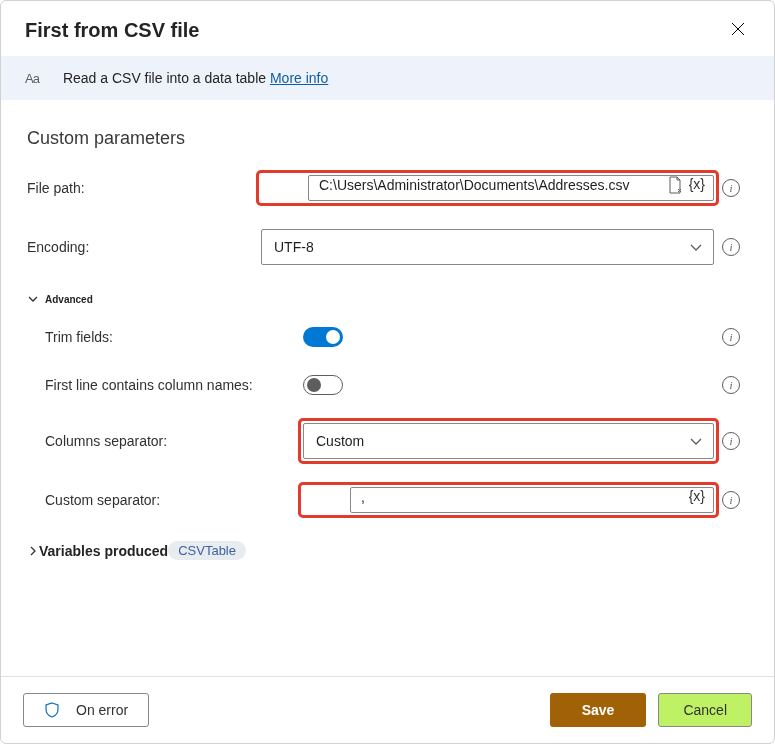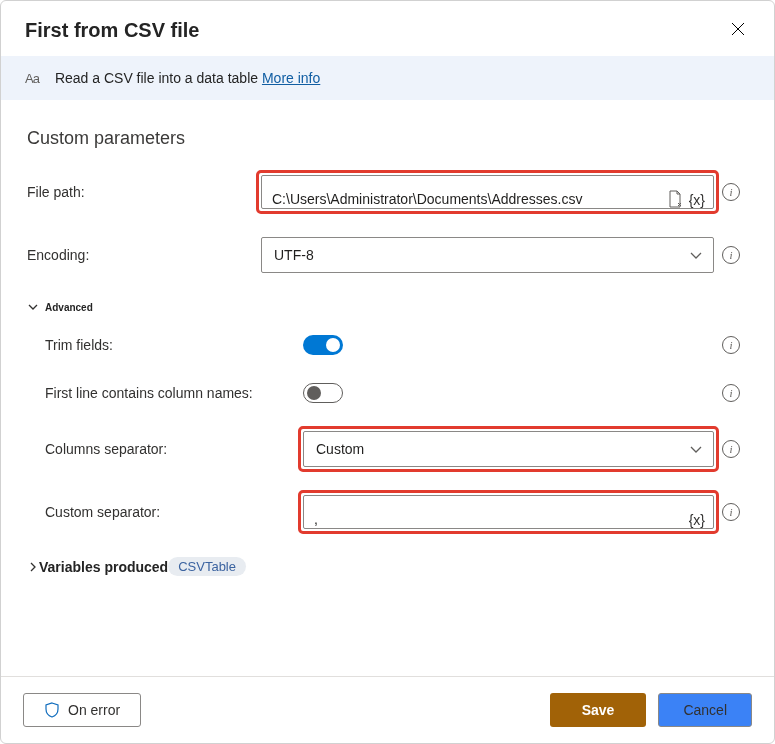--- a/index.html
+++ b/index.html
@@ -8,38 +8,38 @@
     width: 775px; height: 744px; border: 1px solid #d1d1d1; border-radius: 6px;
     display: flex; flex-direction: column; position: relative; background: #fff;
   }
   .header {
     display: flex; align-items: center; justify-content: space-between;
     padding: 18px 24px 14px 24px;
   }
   .title { font-size: 20px; font-weight: 600; color: #242424; }
   .close-btn { width: 20px; height: 20px; cursor: pointer; color: #000;}
   .info-bar {
-    background: #eef3fb; padding: 14px 24px; display: flex; align-items: center; gap:16px;
+    background: #eef3fb; padding: 14px 24px; display: flex; align-items: center; gap:24px;
     font-size: 14px; color: #242424;
   }
   .info-bar a { color: #115ea3; text-decoration: underline; }
   .body { padding: 20px 26px 4px 26px; flex: 1; overflow: auto; }
   .section-title { font-size: 18px; color: #3b3a39; margin: 8px 0 26px 0; }
   .row { display: flex; align-items: center; margin-bottom: 28px; }
   .label { width: 234px; font-size: 14px; color: #323130; }
   .control { flex: 1; display: flex; align-items: center; }
   .help { width: 34px; display:flex; justify-content:center; }
   .help-icon {
     width:18px;height:18px;border:1px solid #605e5c;border-radius:50%;
     display:flex;align-items:center;justify-content:center;
     font-size:11px;color:#605e5c; font-family: Georgia, serif; font-style: italic;
   }
   .input-box {
-    height: 34px; border:1px solid #8a8886; border-radius:2px;
-    display:flex; align-items:flex-end; padding:0 8px; gap:6px; flex:1; background:#fff;
+    height: 26px; border:1px solid #8a8886; border-radius:2px;
+    display:flex; align-items:flex-start; padding:0 8px; gap:6px; flex:1; background:#fff;margin-left:47px;
   }
   .input-box input { border:none; outline:none; flex:1; font-size:14px; color:#201f1e; background:transparent; }
   .input-box .icon-slot { color:#605e5c; display:flex; align-items:center;}
   .input-box .var { font-size:14px; color:#323130; }
   .select-box {
     height: 36px; border:1px solid #8a8886; border-radius:2px;
     display:flex; align-items:center; padding:0 10px 0 12px; flex:1; background:#fff;
     justify-content:space-between;
   }
   .select-box span { font-size:14px; color:#201f1e; }
@@ -63,25 +63,25 @@
   .badge {
     background:#e8ecf1;color:#3b63a0;font-size:13px;border-radius:10px;
     padding:2px 10px;
   }
   .footer {
     border-top:1px solid #e1dfdd;padding:16px 22px;display:flex;
     justify-content:space-between;align-items:center;
   }
   .btn {
     height:34px;padding:0 20px;font-size:14px;border-radius:3px;cursor:pointer;
-    display:flex;align-items:center;gap:8px;
+    display:flex;align-items:center;gap:16px;
   }
   .btn-outline { border:1px solid #8a8886;background:#fff;color:#323130;}
   .btn-primary { background:#a16207;color:#fff;border:none; font-weight:600; padding:0 32px;}
-  .btn-secondary { border:1px solid #8a8886;background:#3b82f6;color:#323130; padding:0 24px;}
+  .btn-secondary { border:1px solid #8a8886;background:#bef264;color:#323130; padding:0 24px;}
   .footer-right { display:flex; gap:12px;}
   .chev { display:inline-flex; }
   svg { display:block; }
   .aa-icon { font-size:13px; color:#605e5c; letter-spacing:-1px;}
 </style>
 </head>
 <body>
 
 <div class="dialog">
 

